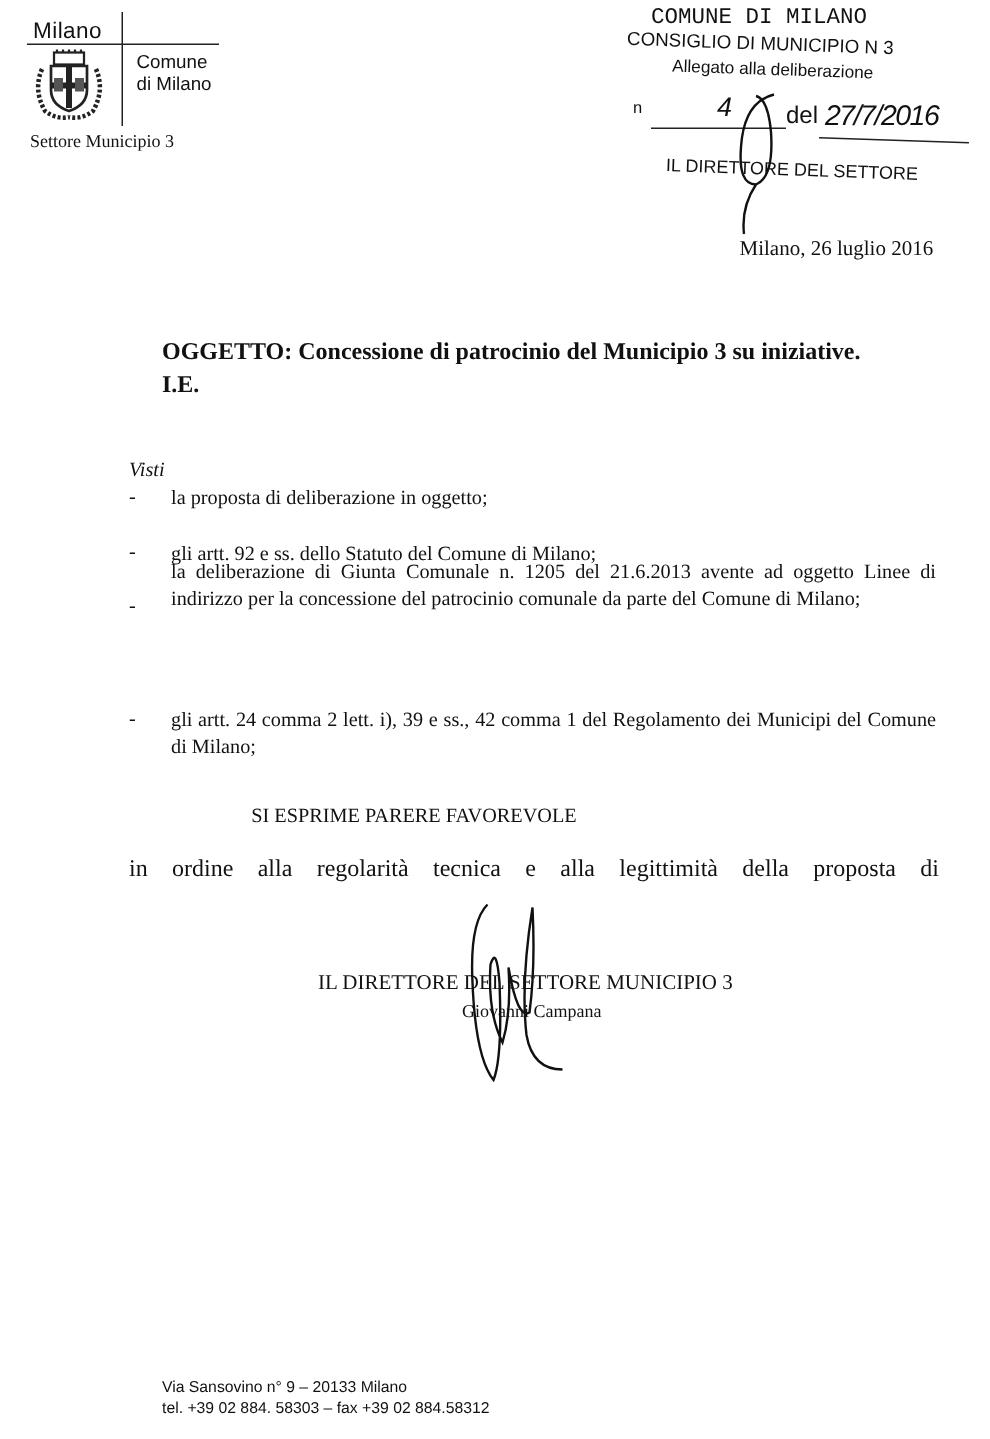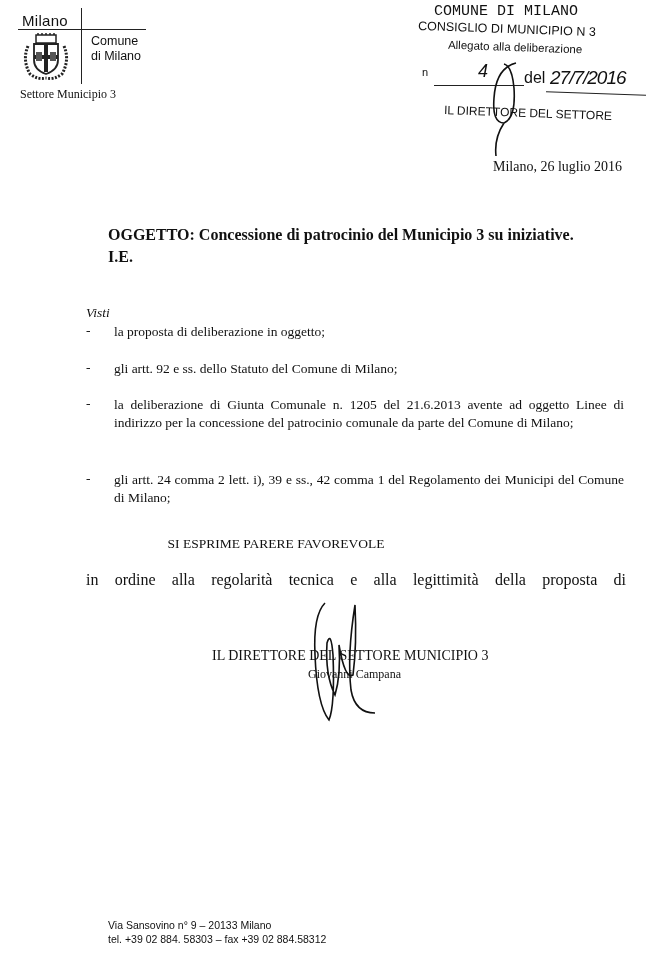--- a/index.html
+++ b/index.html
@@ -81,21 +81,21 @@
 
 <div id="visti" class="abs serif">Visti</div>
 
 <div class="bullet serif" style="top:323px">-</div>
 <div class="btext serif" style="top:323px">la proposta di deliberazione in oggetto;</div>
 
 <div class="bullet serif" style="top:360px">-</div>
 <div class="btext serif" style="top:360px">gli artt. 92 e ss. dello Statuto del Comune di Milano;</div>
 
 <div class="bullet serif" style="top:396px">-</div>
-<div class="btext serif" style="top:396px">la deliberazione di Giunta  Comunale n. 1205 del 21.6.2013 avente ad oggetto Linee di indirizzo per la concessione del patrocinio comunale da parte del Comune di Milano;</div>
+<div class="btext serif" style="top:372px">la deliberazione di Giunta  Comunale n. 1205 del 21.6.2013 avente ad oggetto Linee di indirizzo per la concessione del patrocinio comunale da parte del Comune di Milano;</div>
 
 <div class="bullet serif" style="top:471px">-</div>
 <div class="btext serif" style="top:471px">gli artt. 24 comma 2 lett. i), 39 e ss.,  42 comma 1 del Regolamento dei Municipi del Comune di Milano;</div>
 
 <div id="parere" class="abs serif">SI ESPRIME PARERE FAVOREVOLE</div>
 <div id="ordine" class="abs serif">
   <span style="text-align:justify;text-align-last:justify;">in ordine alla regolarità tecnica e alla legittimità della proposta di</span>
 </div>
 
 <div id="dir-sign" class="abs serif">IL DIRETTORE DEL SETTORE MUNICIPIO 3</div>

